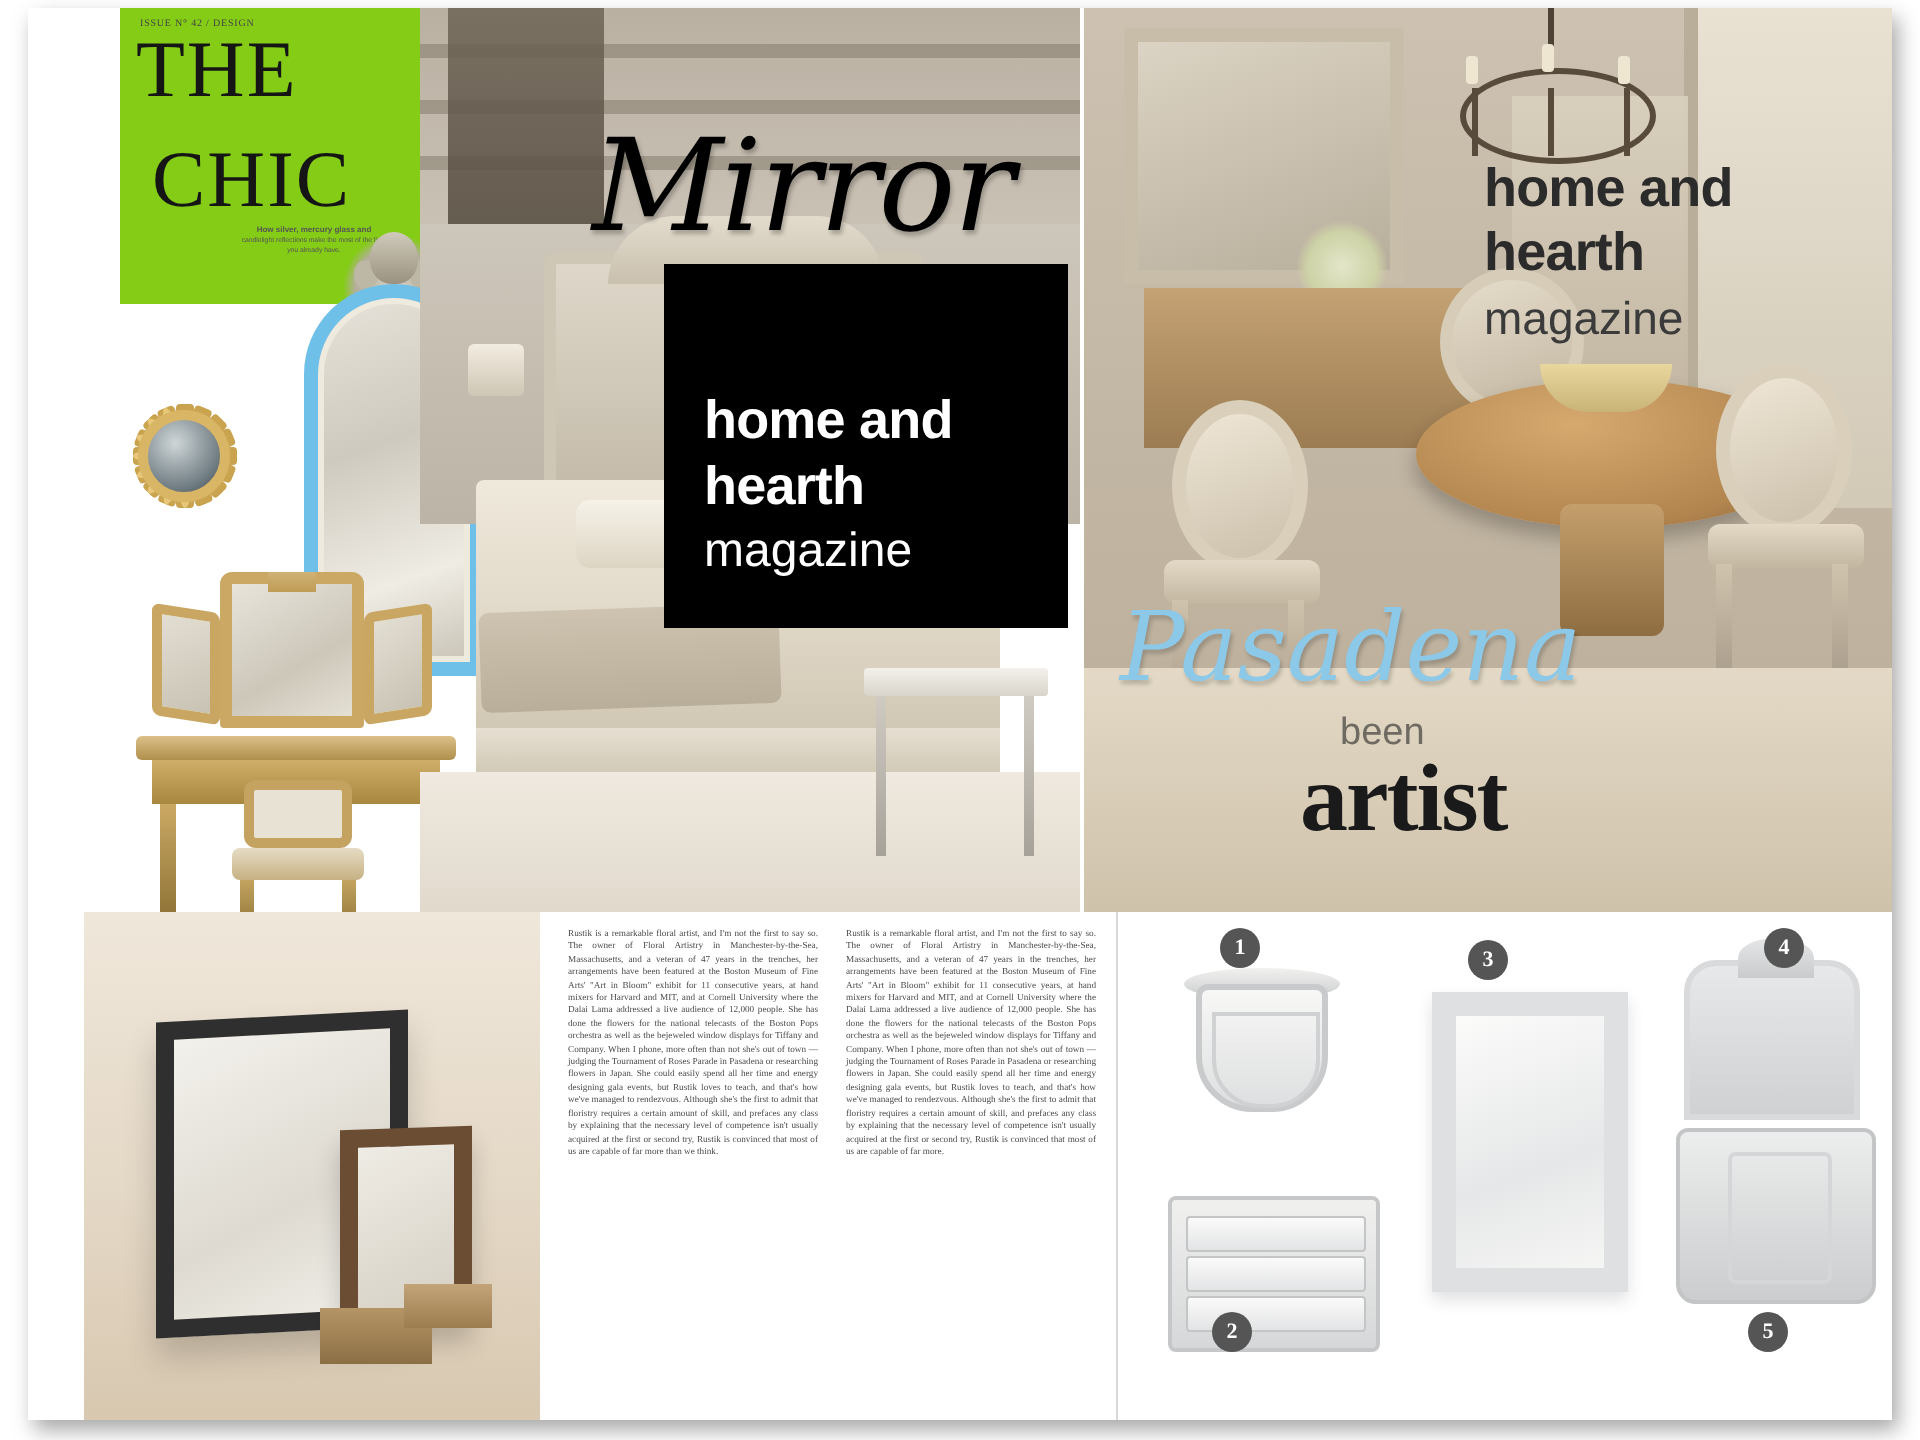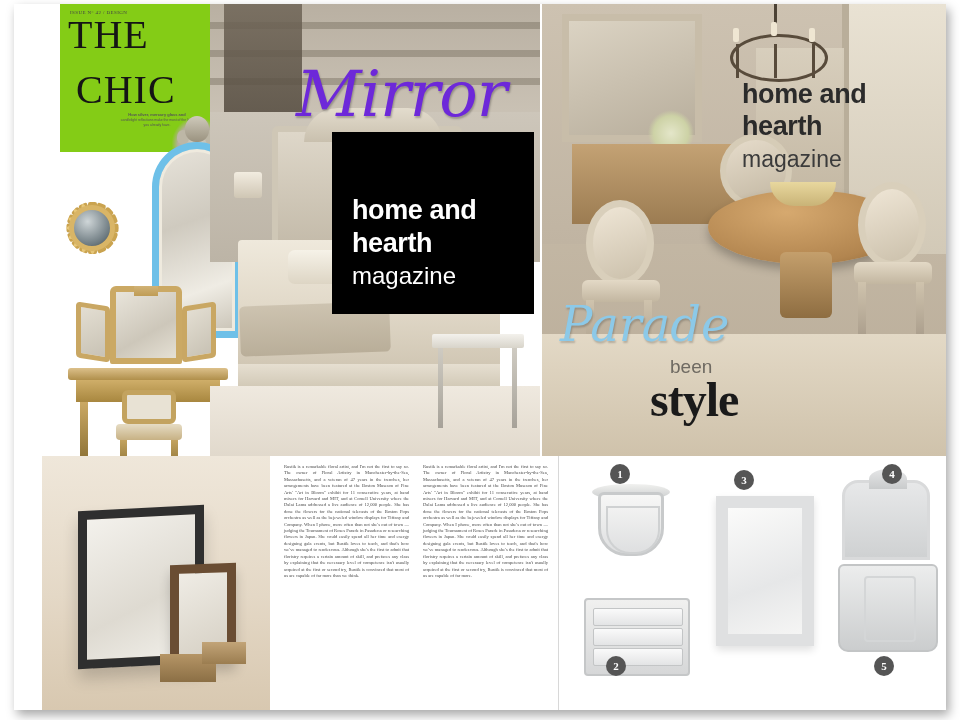--- a/index.html
+++ b/index.html
@@ -267,21 +267,21 @@
     position: absolute; left: 0; top: 386px; width: 100%; height: 66px;
     background: linear-gradient(180deg,#a89d8d,#8e8374);
   }
 
   
   #mirror-word {
     position: absolute; left: 282px; top: 46px; width: 240px; height: 90px;
     font-family: "DejaVu Serif", serif;
     font-style: italic;
     font-size: 64px;
-    color: #6d28d9;
+    color: #000000;
     line-height: 88px;
     text-shadow: 1px 2px 2px rgba(0,0,0,.25);
     letter-spacing: -1px;
     white-space: nowrap;
   }
 
   
   #blacklabel {
     left: 318px; top: 128px; width: 202px; height: 182px;
     background: #000000;
@@ -643,23 +643,23 @@
     </div>
 
     <div id="hh-overlay">
       <div class="h1">
         <span>home and</span><br>
         <span>hearth</span>
       </div>
       <div class="h2">magazine</div>
     </div>
 
-    <div id="reflect">Parade</div>
+    <div id="reflect">Pasadena</div>
     <div id="great">been</div>
-    <div id="style">style</div>
+    <div id="style">artist</div>
 
     <div class="panel" id="article">
       <div class="cols">
         <span>Rustik is a remarkable floral artist, and I'm not the first to say so. The owner of Floral Artistry in Manchester-by-the-Sea, Massachusetts, and a veteran of 47 years in the trenches, her arrangements have been featured at the Boston Museum of Fine Arts' "Art in Bloom" exhibit for 11 consecutive years, at hand mixers for Harvard and MIT, and at Cornell University where the Dalai Lama addressed a live audience of 12,000 people. She has done the flowers for the national telecasts of the Boston Pops orchestra as well as the bejeweled window displays for Tiffany and Company. When I phone, more often than not she's out of town — judging the Tournament of Roses Parade in Pasadena or researching flowers in Japan. She could easily spend all her time and energy designing gala events, but Rustik loves to teach, and that's how we've managed to rendezvous. Although she's the first to admit that floristry requires a certain amount of skill, and prefaces any class by explaining that the necessary level of competence isn't usually acquired at the first or second try, Rustik is convinced that most of us are capable of far more than we think.</span>
         <br><br>
         <span>Rustik is a remarkable floral artist, and I'm not the first to say so. The owner of Floral Artistry in Manchester-by-the-Sea, Massachusetts, and a veteran of 47 years in the trenches, her arrangements have been featured at the Boston Museum of Fine Arts' "Art in Bloom" exhibit for 11 consecutive years, at hand mixers for Harvard and MIT, and at Cornell University where the Dalai Lama addressed a live audience of 12,000 people. She has done the flowers for the national telecasts of the Boston Pops orchestra as well as the bejeweled window displays for Tiffany and Company. When I phone, more often than not she's out of town — judging the Tournament of Roses Parade in Pasadena or researching flowers in Japan. She could easily spend all her time and energy designing gala events, but Rustik loves to teach, and that's how we've managed to rendezvous. Although she's the first to admit that floristry requires a certain amount of skill, and prefaces any class by explaining that the necessary level of competence isn't usually acquired at the first or second try, Rustik is convinced that most of us are capable of far more.</span>
       </div>
     </div>
 
     <div class="panel" id="products">

